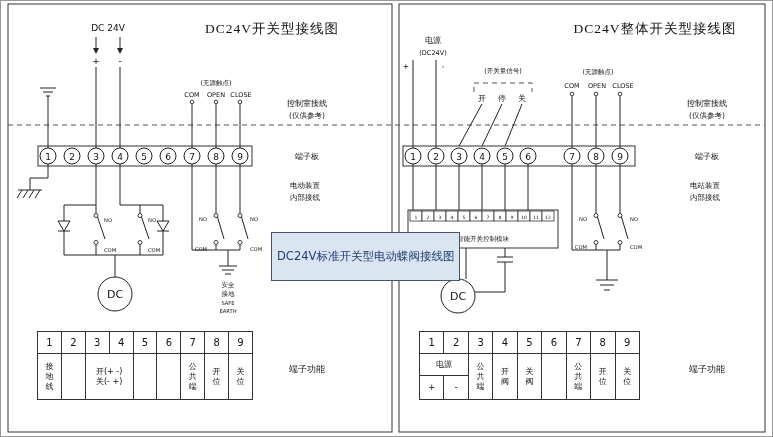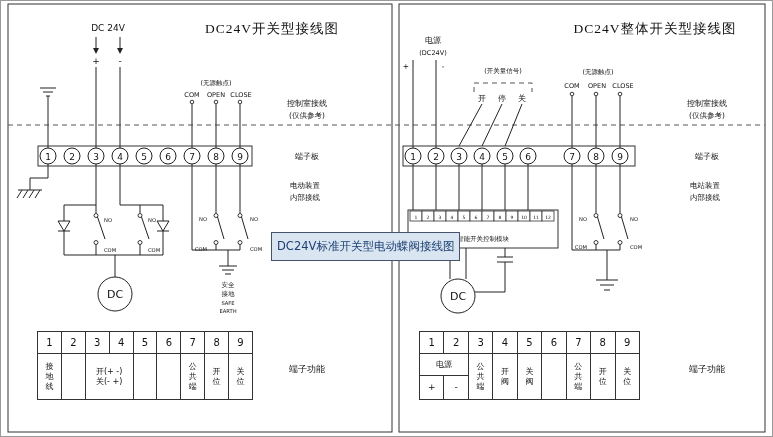--- a/index.html
+++ b/index.html
@@ -24,21 +24,21 @@
   .fn-table th{height:21px;font-size:10px;}
   .fn-table td{height:45px;font-size:8px;line-height:1.25;vertical-align:middle;}
   .v{white-space:pre-line;}
   .pwr-top{height:21px;line-height:21px;border-bottom:1px solid #333;font-size:8px;}
   .pwr-row{display:flex;height:23px;}
   .pwr-row span{flex:1;display:flex;align-items:center;justify-content:center;font-size:9px;}
   .pwr-row span.pm{border-left:1px solid #333;}
   .watermark{position:absolute;left:250px;top:139px;font-size:27px;letter-spacing:3px;
       color:#85b3dc;opacity:.8;white-space:nowrap;pointer-events:none;z-index:3;}
   .caption{position:absolute;left:271px;top:232px;background:#d9e5f0;border:1px solid #44546a;
-      color:#1b3f73;font-size:11.5px;padding:6px 5px;white-space:nowrap;z-index:4;}
+      color:#1b3f73;font-size:11.5px;padding:16px 5px;white-space:nowrap;z-index:4;}
 </style>
 </head>
 <body>
 
 <div class="stage">
 
 <svg width="773" height="437" viewBox="0 0 773 437">
 
   <rect class="panel" x="8" y="4" width="384" height="428"></rect>
   <rect class="panel" x="399" y="4" width="366" height="428"></rect>

